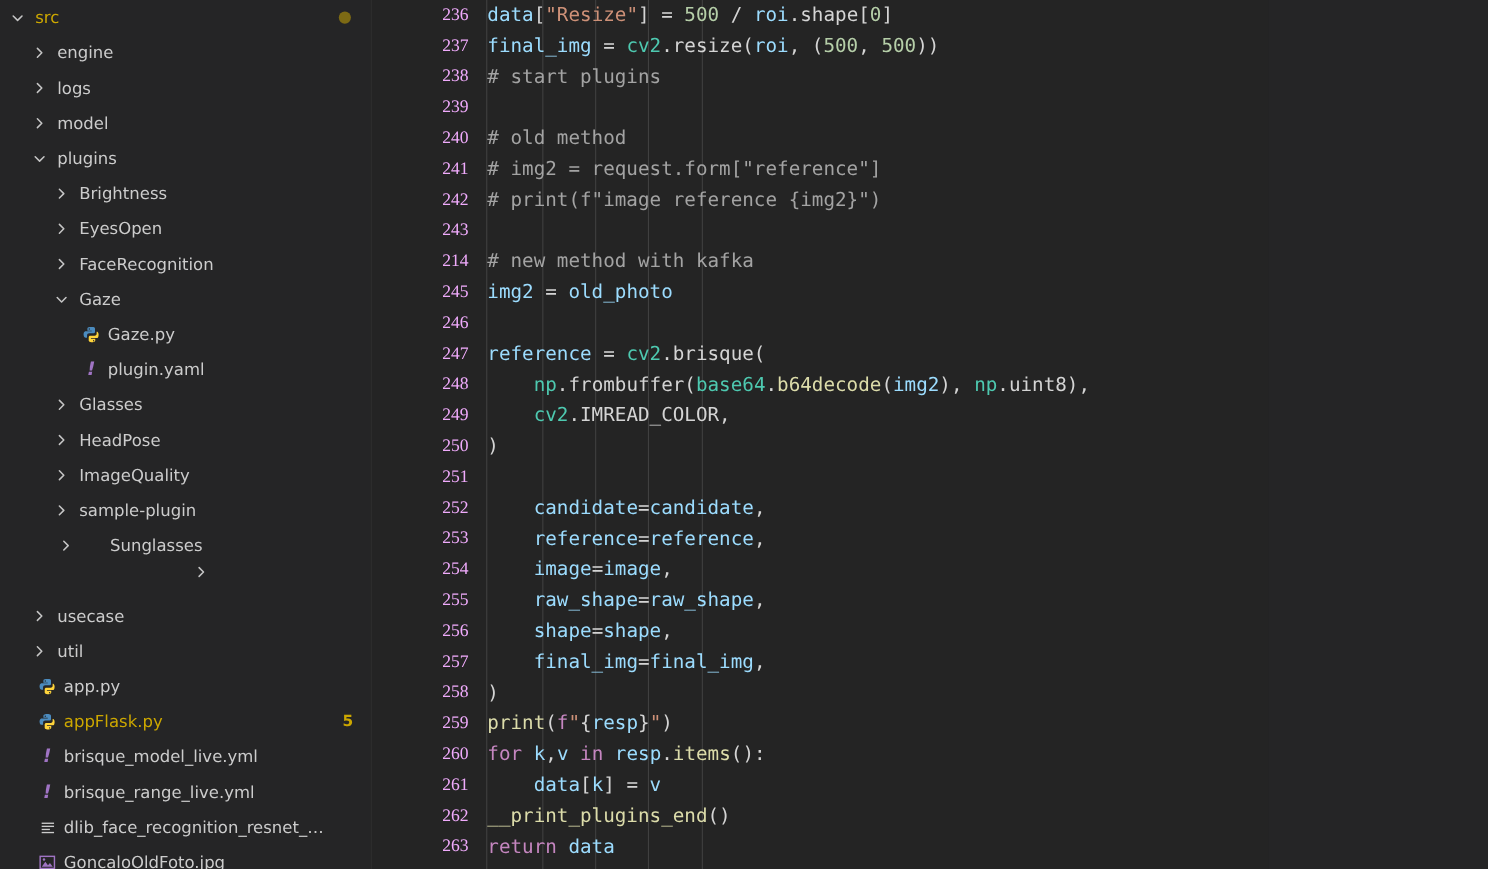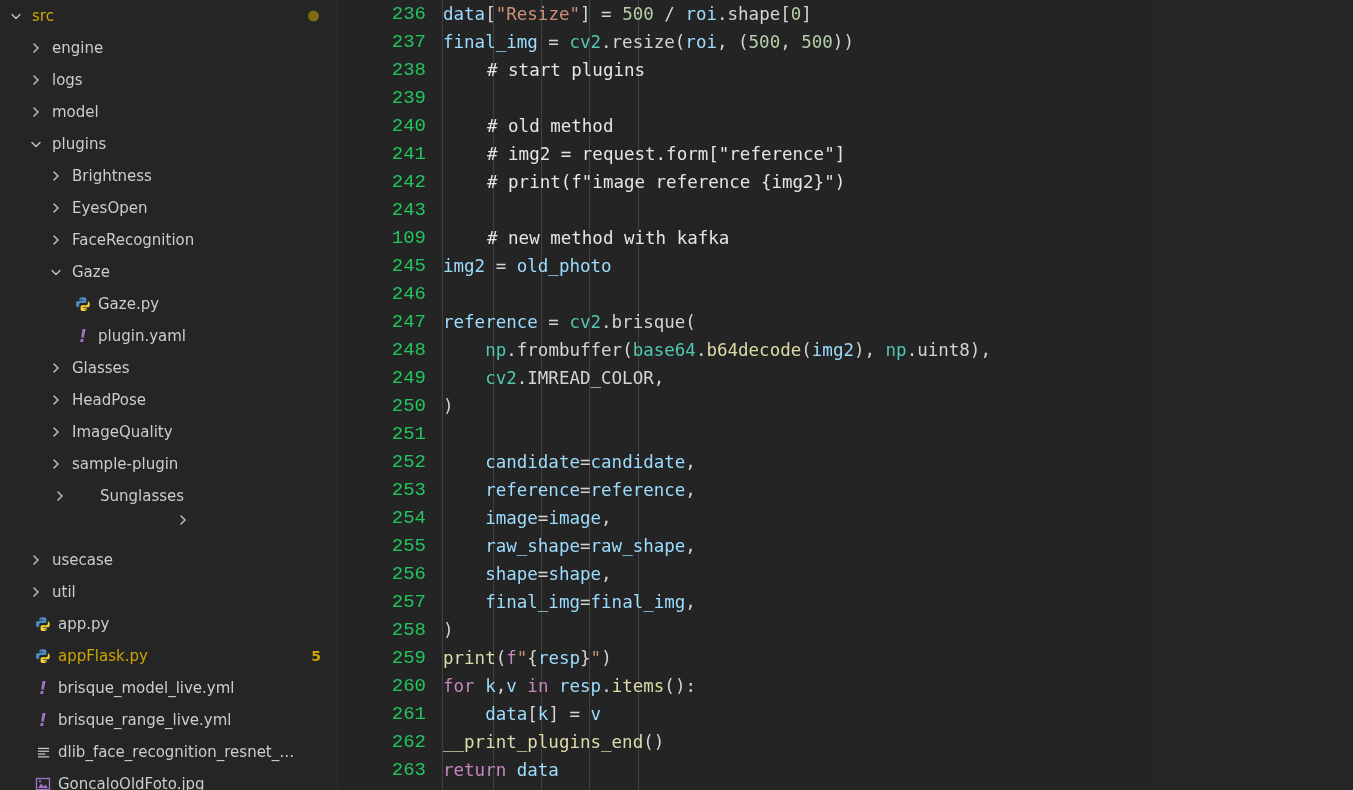--- a/index.html
+++ b/index.html
@@ -45,40 +45,40 @@
   
   #editor{
     position:relative;flex:1 1 auto;height:790px;background:#242424;
     overflow:hidden;border-left:1px solid #2e2e2e;
   }
   #gutter{
     position:absolute;left:0;top:0;width:100px;height:790px;
     text-align:right;
   }
   .lnum{
-    height:28px;line-height:28px;font-size:19px;color:#22c55e;
-    font-family:Liberation Mono, monospace;
+    height:28px;line-height:28px;font-size:16px;color:#f0abfc;
+    font-family:Liberation Serif, serif;
     padding-right:12px;
   }
   #guides{position:absolute;top:0;left:0;width:100%;height:790px;pointer-events:none;}
   .guide{position:absolute;top:0;width:1px;height:790px;background:#404040;}
   #code{
     position:absolute;left:0;top:0;width:100%;height:790px;
     font-family:"DejaVu Sans Mono","Liberation Mono",monospace;
     font-size:17.5px;
   }
   .cline{
     height:28px;line-height:28px;white-space:pre;
     padding-left:105px;
   }
   .tok-plain{color:#d4d4d4;}
   .tok-var{color:#9cdcfe;}
   .tok-str{color:#ce9178;}
   .tok-num{color:#b5cea8;}
-  .tok-com{color:#e5e5e5;margin-left:44px;}
+  .tok-com{color:#a3a3a3;}
   .tok-fn{color:#dcdcaa;}
   .tok-kw{color:#c586c0;}
   .tok-mod{color:#4ec9b0;}
   .tok-op{color:#d4d4d4;}
 </style>
 </head>
 <body>
 
 <div id="app">
 
@@ -324,21 +324,21 @@
       </div>
     <div id="gutter">
         <div class="lnum">236</div>
         <div class="lnum">237</div>
         <div class="lnum">238</div>
         <div class="lnum">239</div>
         <div class="lnum">240</div>
         <div class="lnum">241</div>
         <div class="lnum">242</div>
         <div class="lnum">243</div>
-        <div class="lnum">109</div>
+        <div class="lnum">214</div>
         <div class="lnum">245</div>
         <div class="lnum">246</div>
         <div class="lnum">247</div>
         <div class="lnum">248</div>
         <div class="lnum">249</div>
         <div class="lnum">250</div>
         <div class="lnum">251</div>
         <div class="lnum">252</div>
         <div class="lnum">253</div>
         <div class="lnum">254</div>

